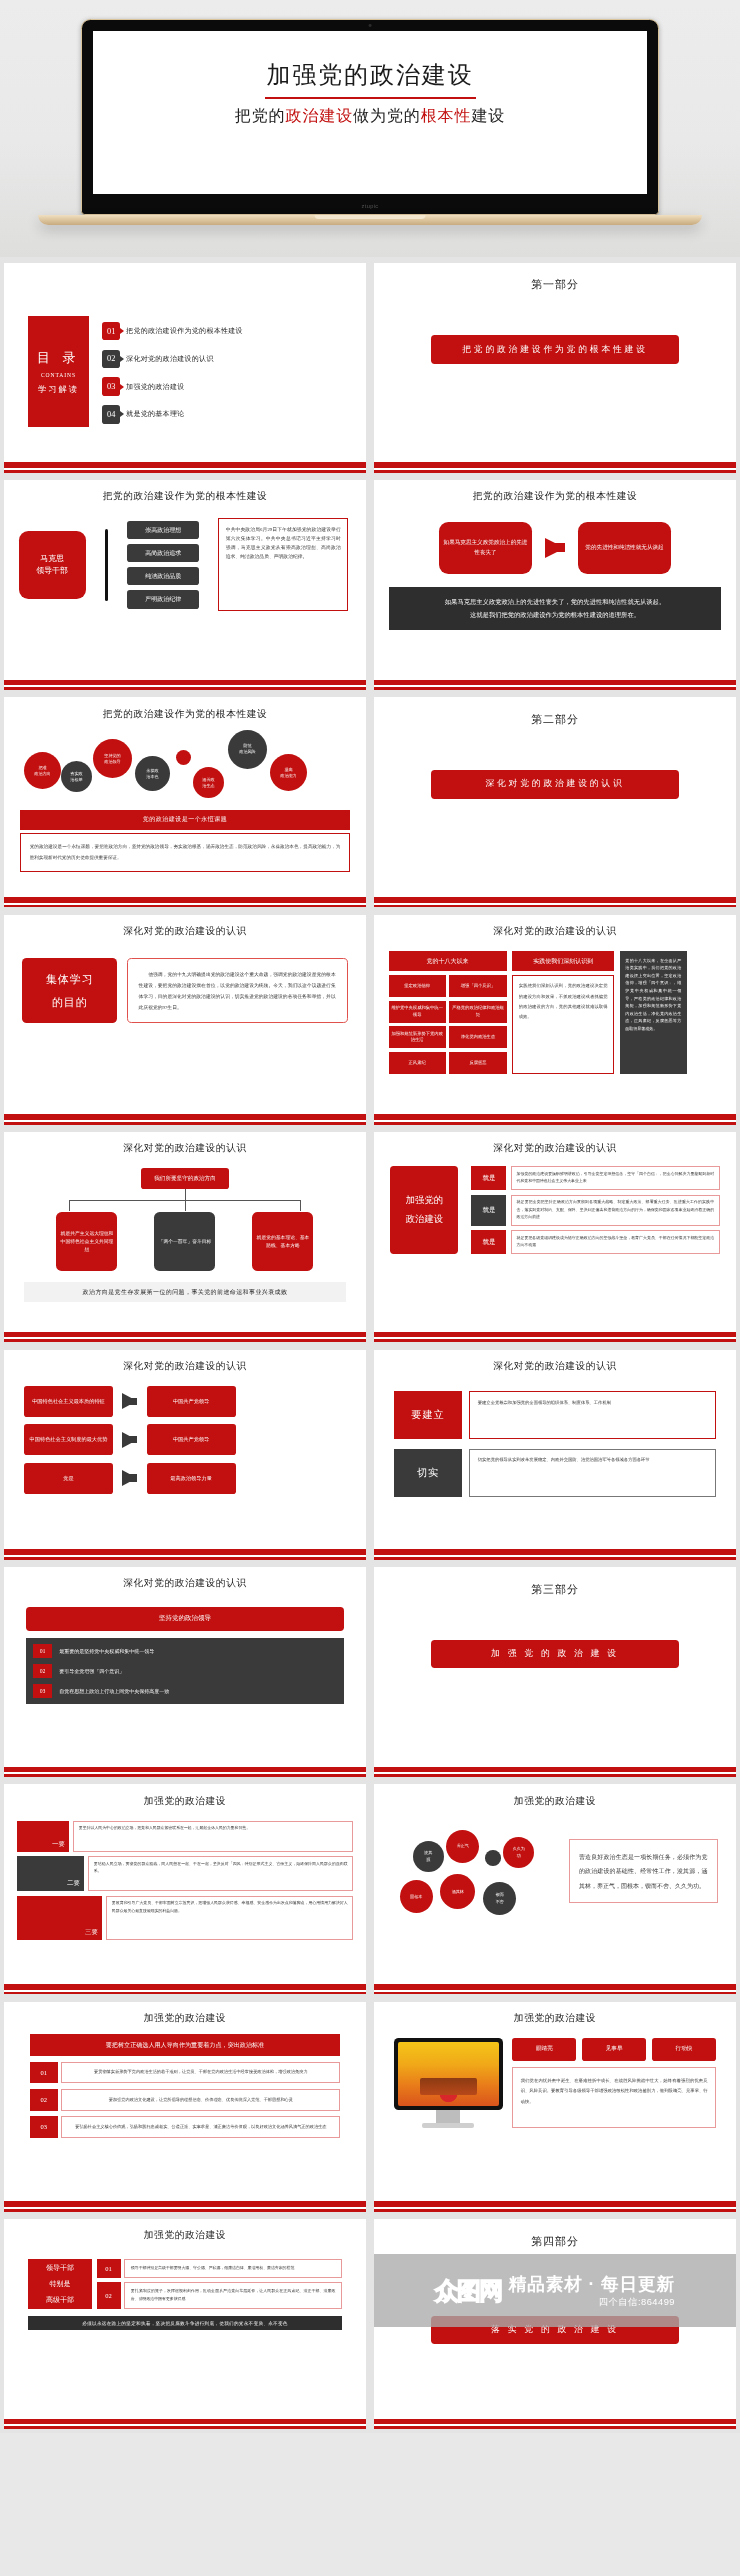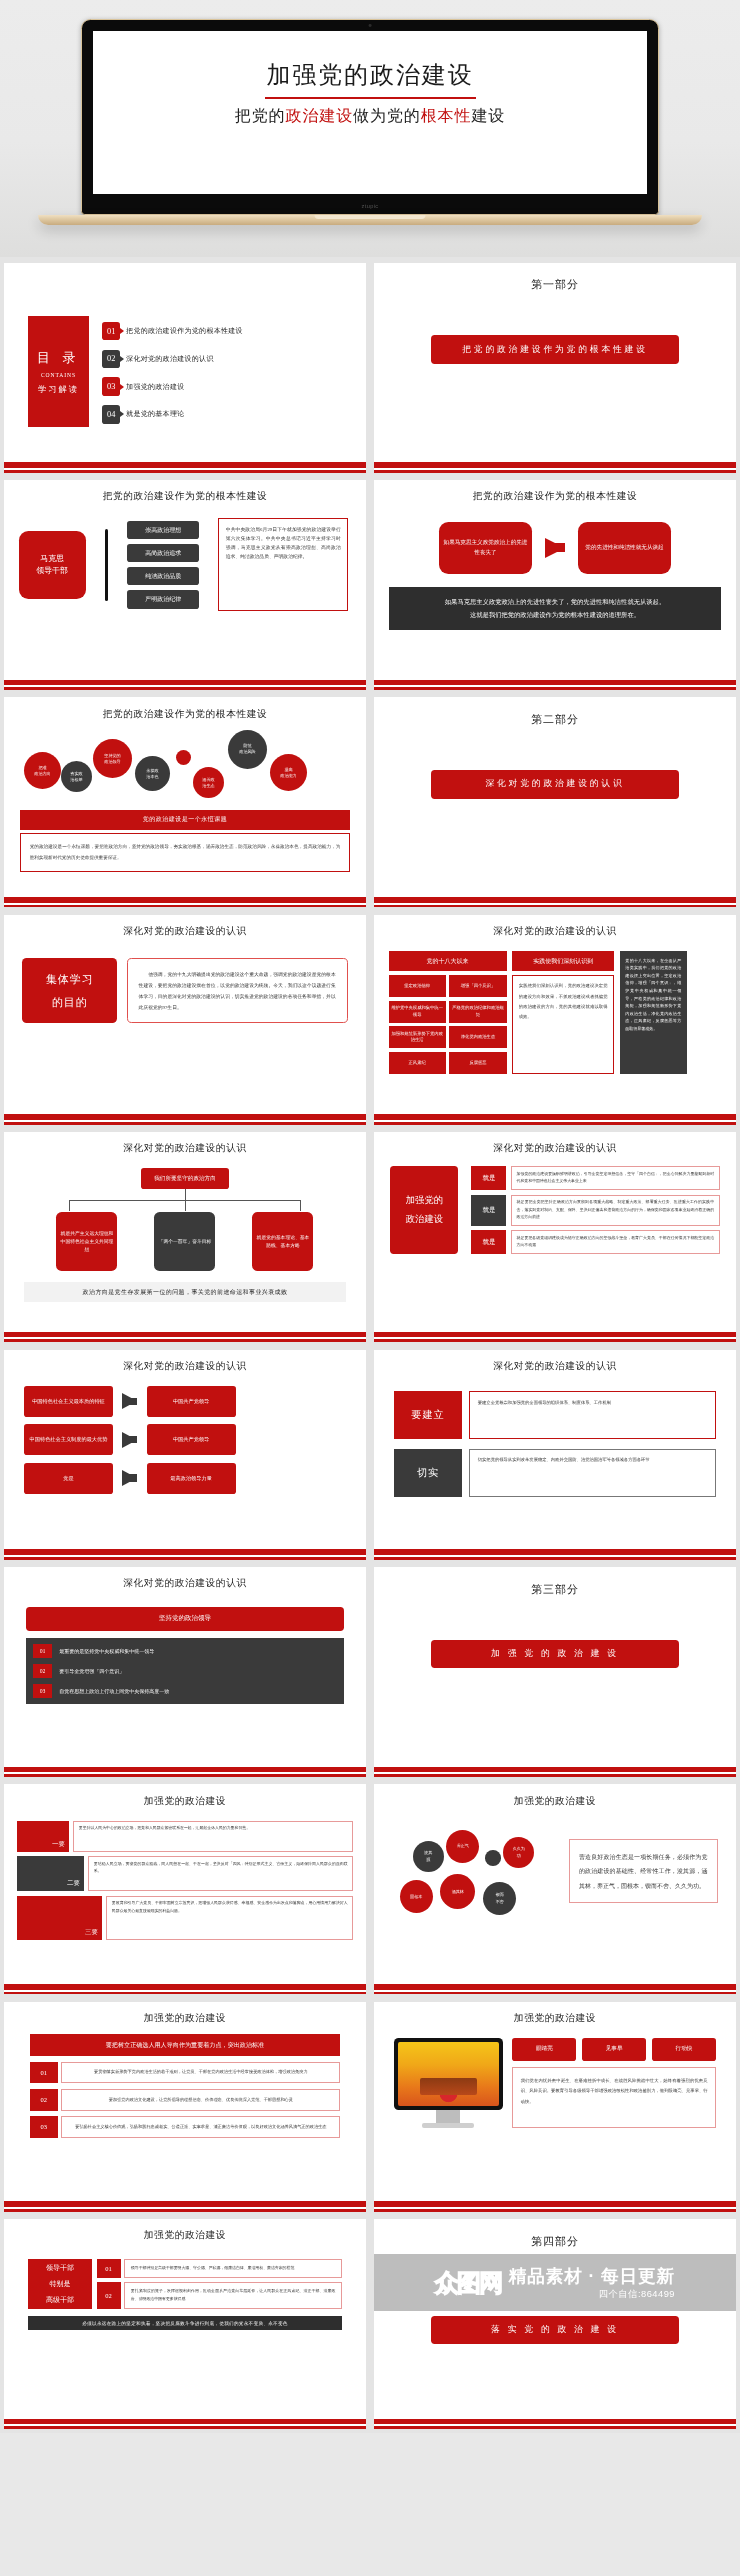--- a/index.html
+++ b/index.html
@@ -349,21 +349,21 @@
   .ldRow{display:flex;gap:3.7px;}
   .ldN{background:#c1100f;color:#fff;width:24px;display:flex;align-items:center;justify-content:center;font-size:6.5px;}
   .ldT{flex:1;border:0.9px solid #e79a99;padding:4.6px 5.6px;font-size:3.9px;line-height:1.95;color:#333;text-align:justify;}
   .ldFoot{
     background:#2e2e2e;color:#fff;margin:7.4px 15px 0;text-align:center;
     font-size:4.6px;padding:4.6px 0;letter-spacing:0.3px;
   }
 
   
   .wm{
-    position:absolute; left:0; right:0; top:35px; height:57px;
+    position:absolute; left:0; right:0; top:35px; height:73px;
     background:rgba(170,170,170,.78);
     display:flex;align-items:center;justify-content:center;gap:7.4px;
     color:#fff;
   }
   .wmLogo{
     font-size:24px;letter-spacing:-1.9px;font-weight:700;
     -webkit-text-stroke:1.4px #fff;color:transparent;
     font-family:"Liberation Sans",sans-serif;
   }
   .wmTxtWrap{display:flex;flex-direction:column;align-items:flex-start;}

